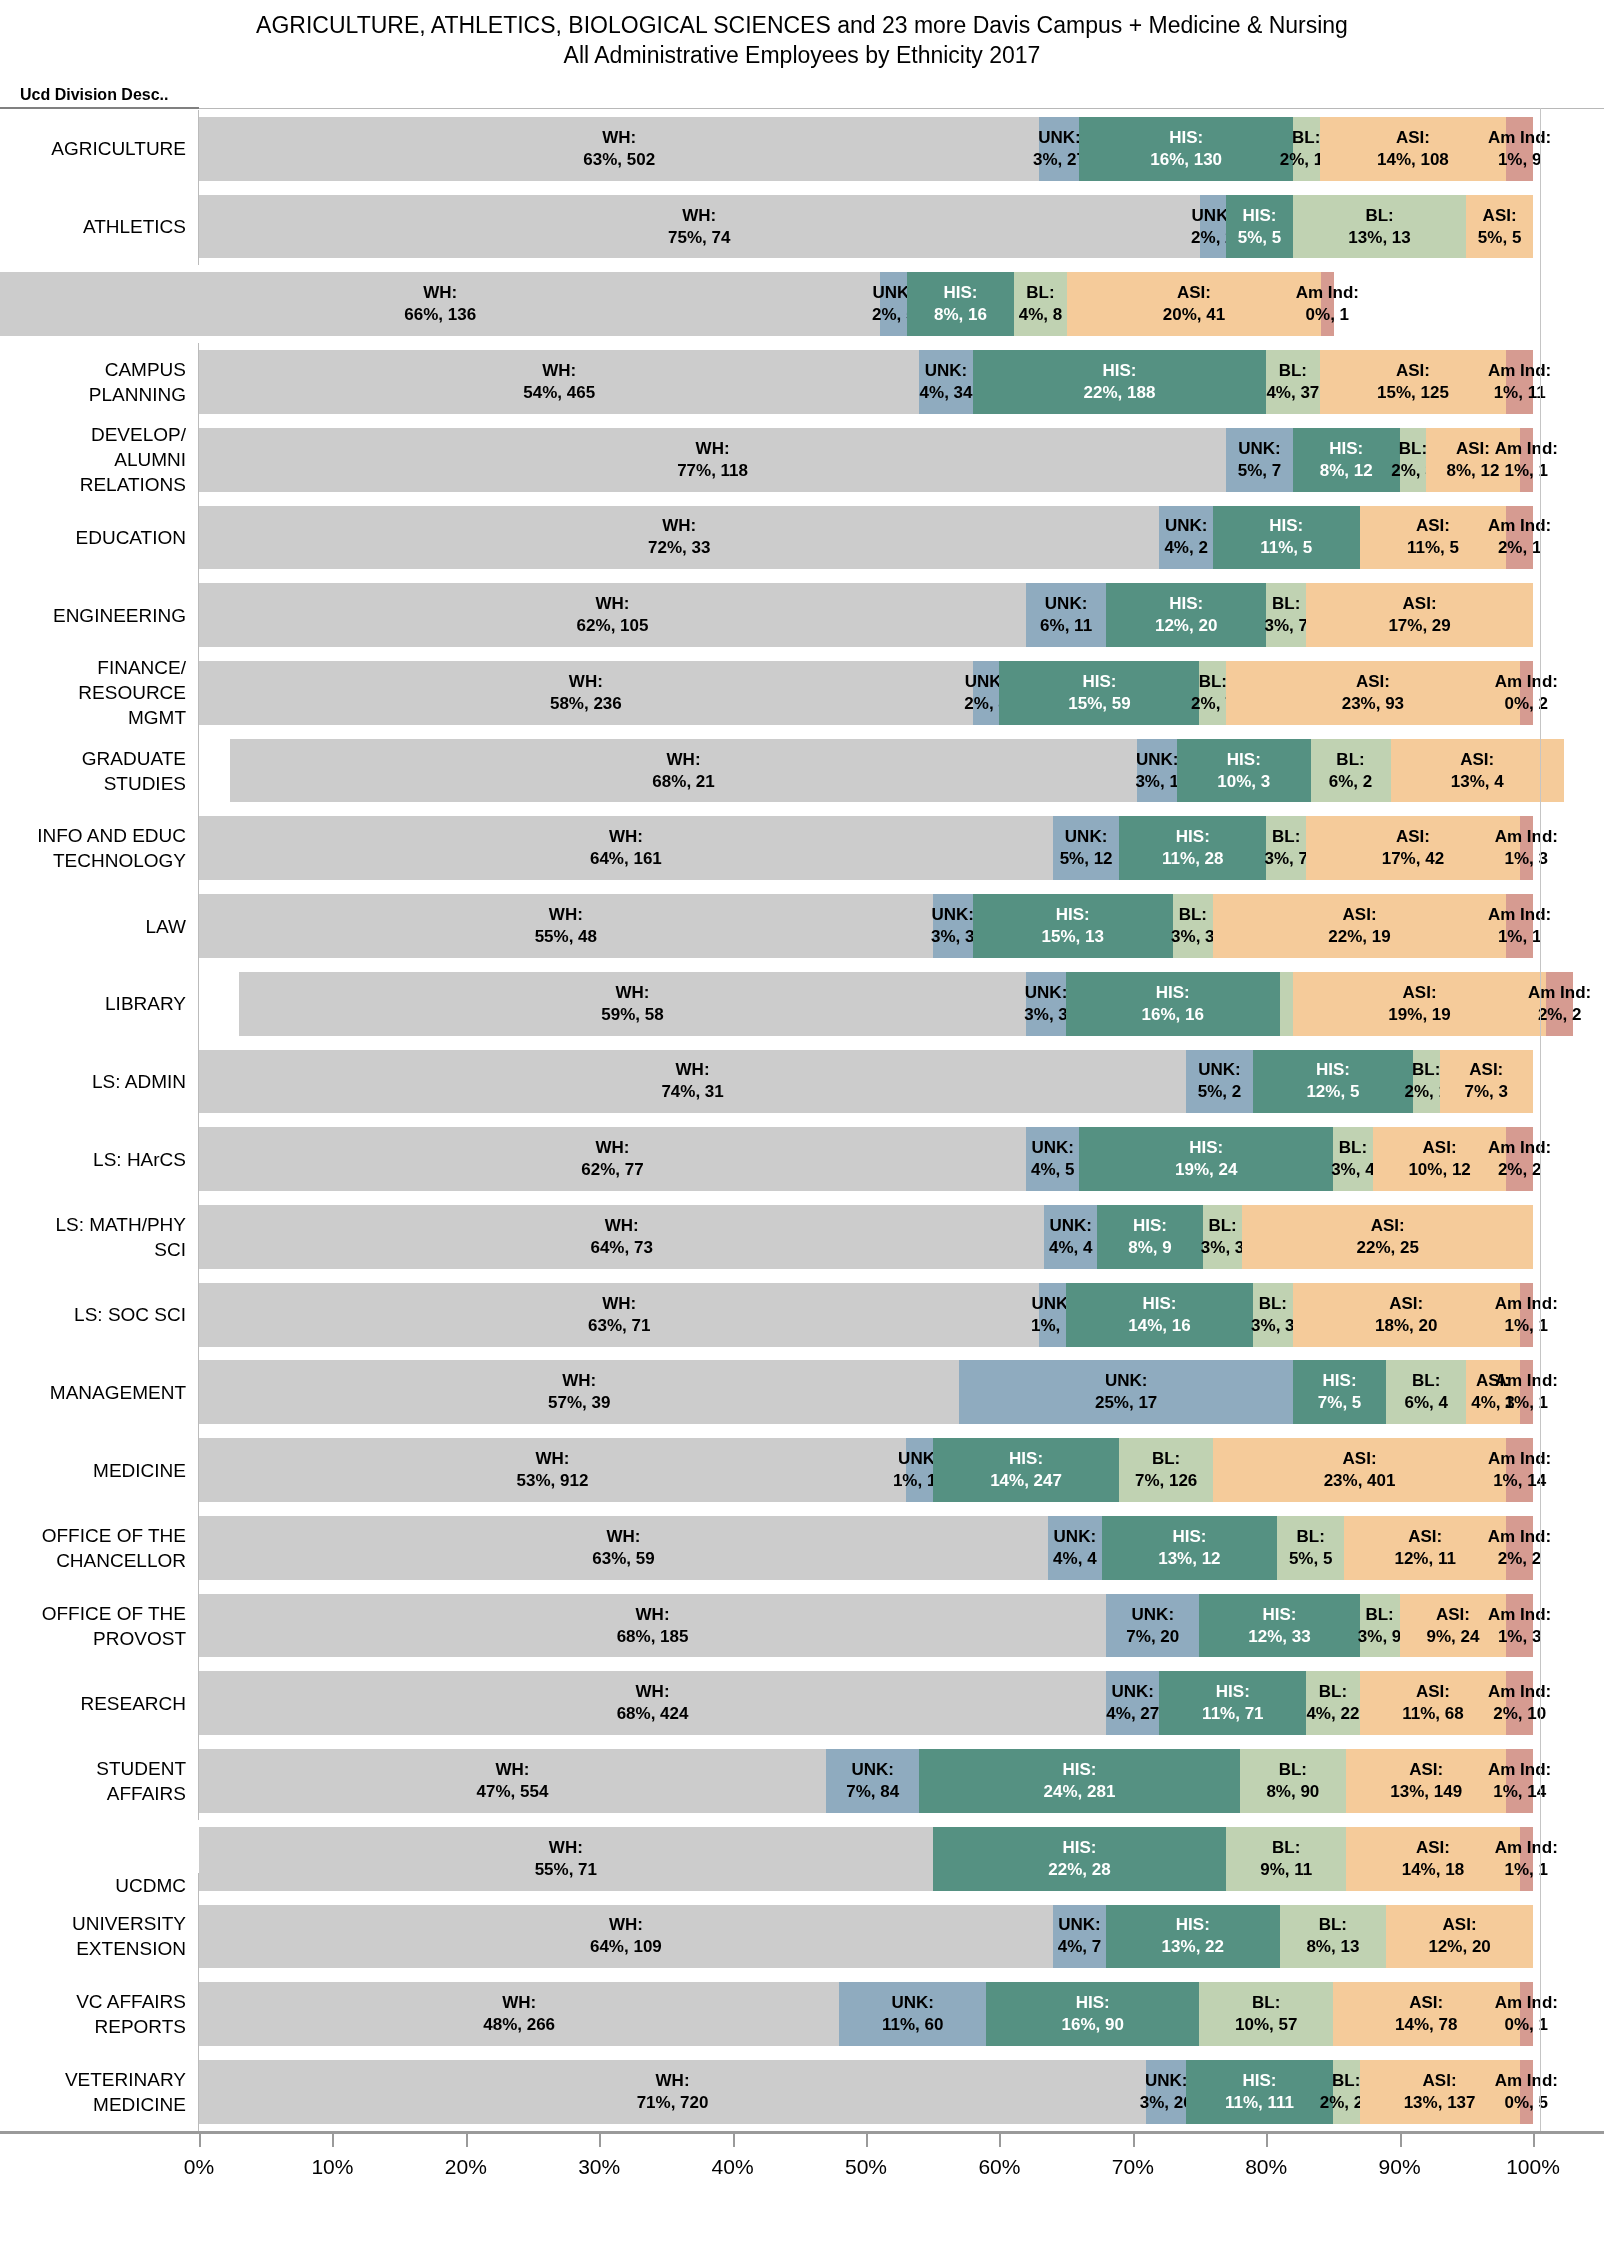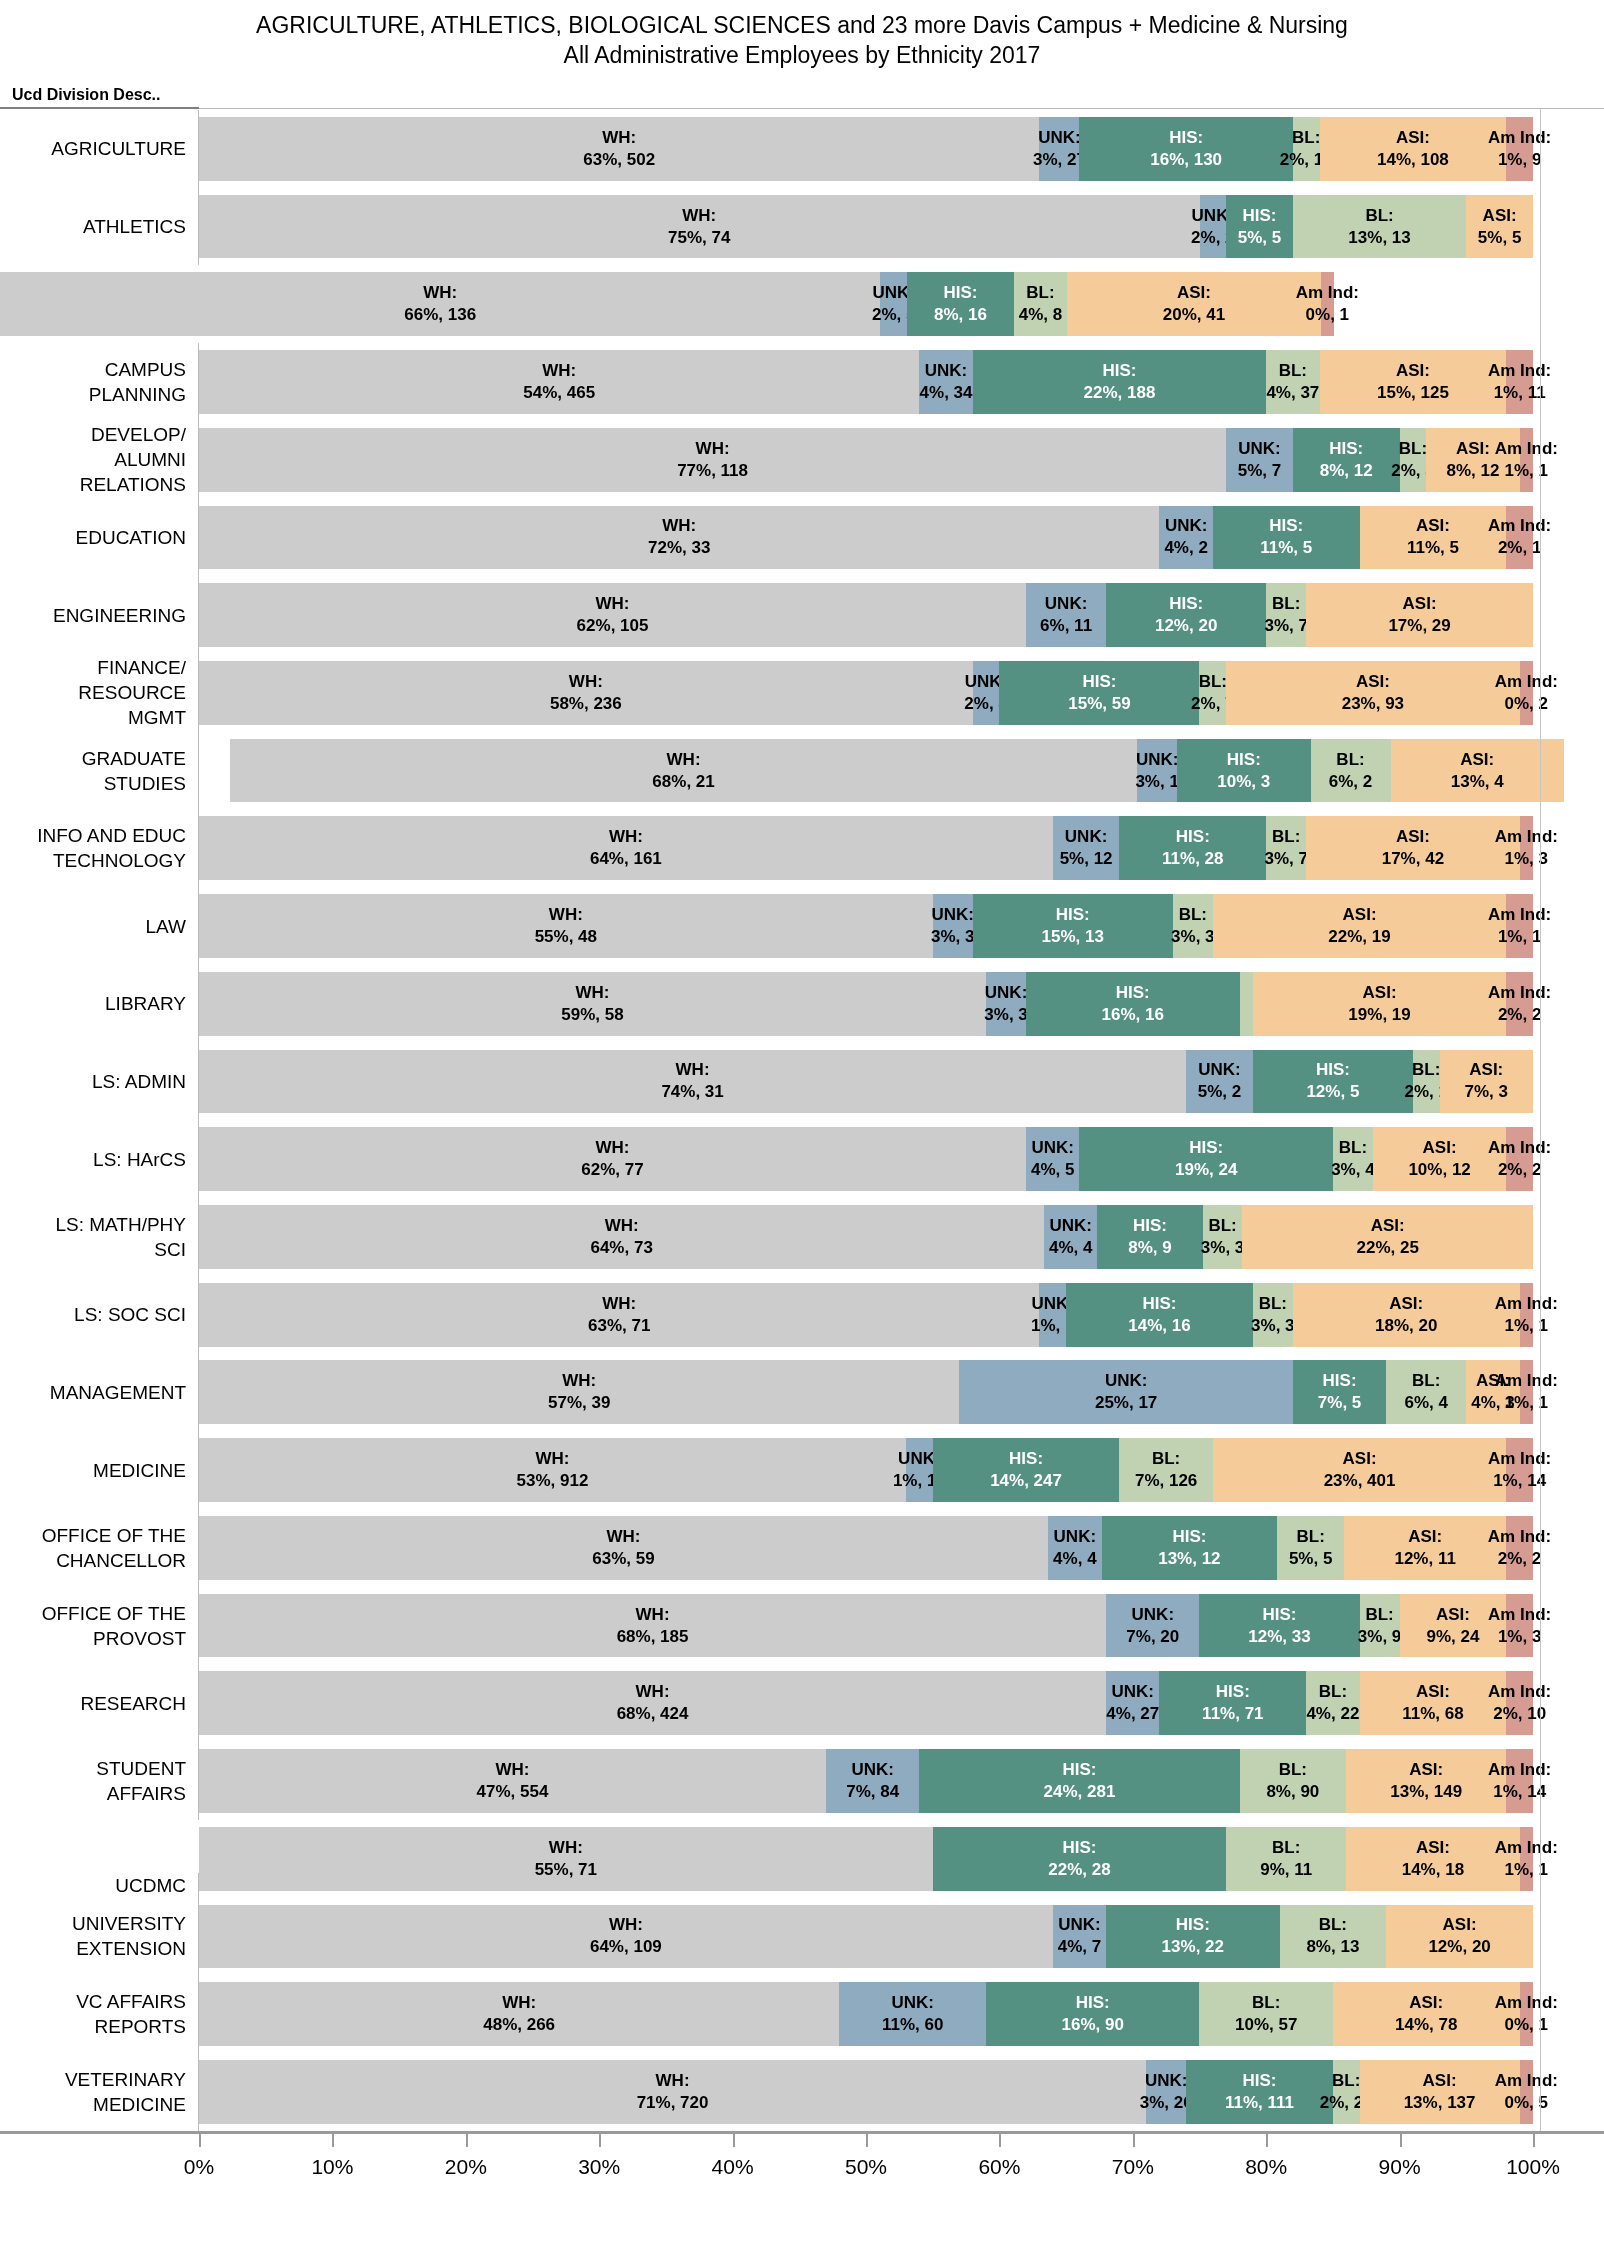--- a/index.html
+++ b/index.html
@@ -21,21 +21,21 @@
     padding-top: 10px;
   }
   .title-line {
     font-size: 23px;
     color: #000;
     line-height: 30px;
     white-space: nowrap;
   }
   .axis-caption {
     position: absolute;
-    left: 12px;
+    left: 20px;
     top: 86px;
     font-size: 16px;
     font-weight: bold;
     color: #000;
   }
   .header-rule {
     position: absolute;
     left: 0px;
     top: 108px;
     width: 1604px;
@@ -503,21 +503,21 @@
               <div class="lbl">ASI:</div>
               <div class="val">22%, 19</div>
             </div>
             <div class="seg" style="width: 26.68px; height: 63.7392px; background: rgb(214, 155, 145);">
               <div class="lbl">Am Ind:</div>
               <div class="val">1%, 1</div>
             </div>
           </div>
         </div>
       </div>
-      <div class="row" style="height: 77.7308px;">
+      <div class="row" style="height: 77.7308px; gap: 40px;">
         <div class="row-label">
           <div>LIBRARY</div>
         </div>
         <div class="row-bars">
           <div class="bar-track" style="height: 63.7392px;">
             <div class="seg" style="width: 787.06px; height: 63.7392px; background: rgb(204, 204, 204);">
               <div class="lbl">WH:</div>
               <div class="val">59%, 58</div>
             </div>
             <div class="seg" style="width: 40.02px; height: 63.7392px; background: rgb(143, 171, 191);">

